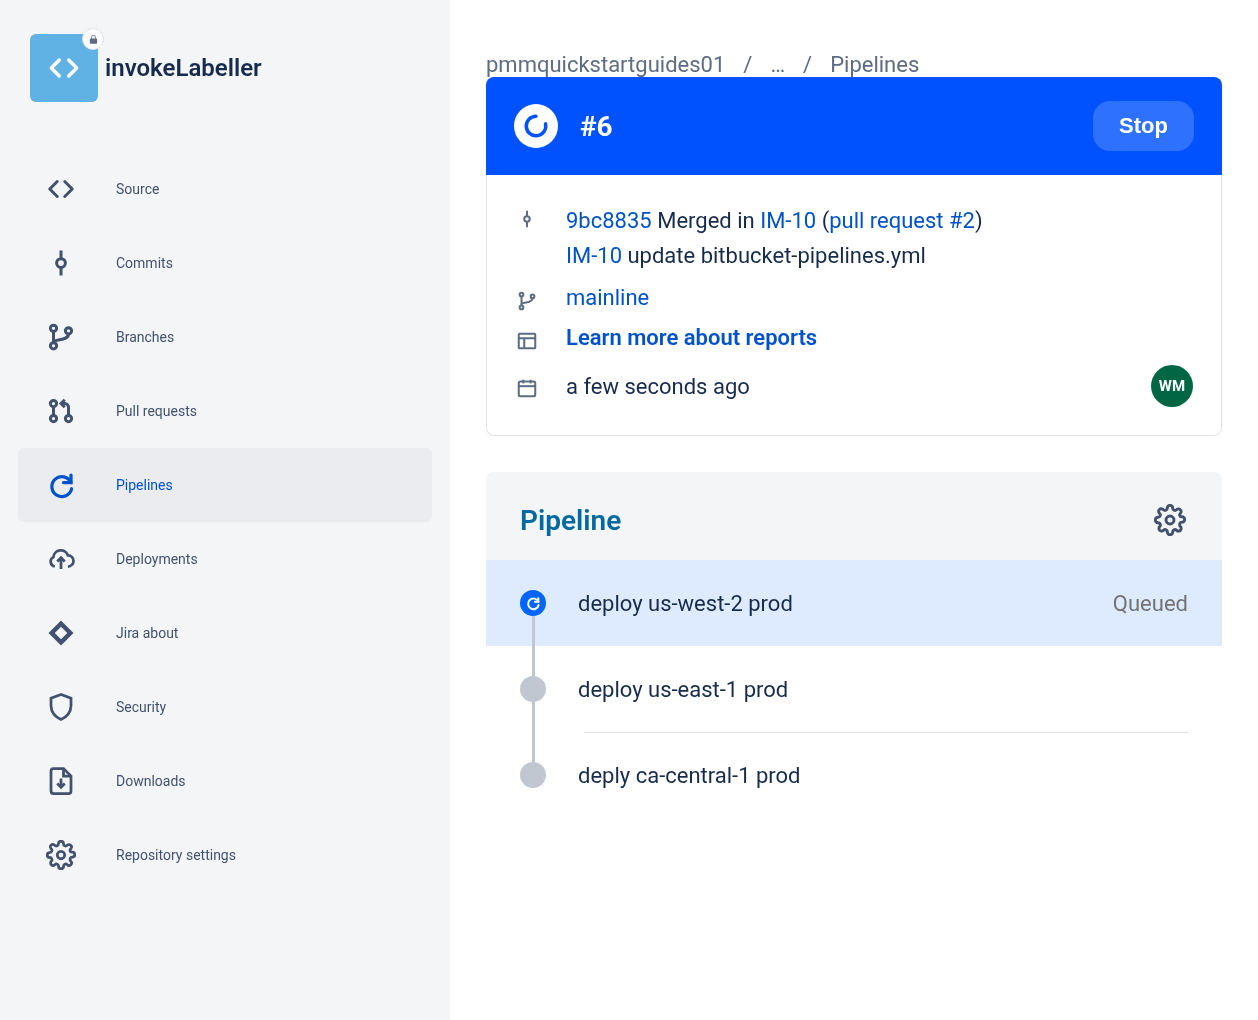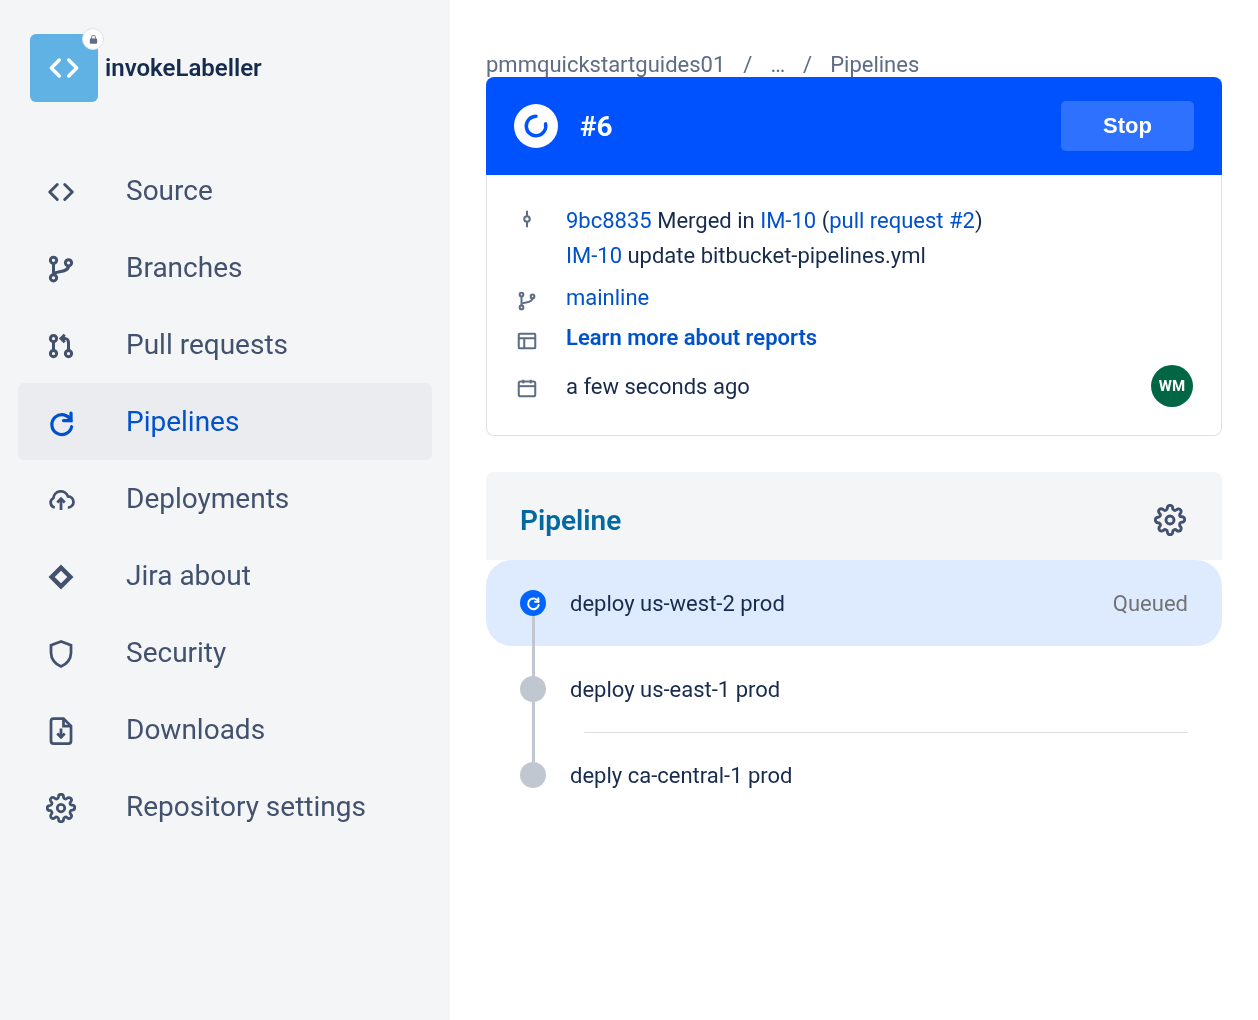--- a/index.html
+++ b/index.html
@@ -50,27 +50,27 @@
   }
   .lock-badge svg { width: 11px; height: 11px; }
   .repo-title {
     font-size: 24px;
     font-weight: 600;
     color: #172B4D;
   }
   .nav { margin-top: 24px; }
   .nav-item {
     display: flex;
-    align-items: flex-end;
-    gap: 50px;
+    align-items: center;
+    gap: 40px;
     padding: 22px 28px;
     border-radius: 6px;
     cursor: pointer;
     color: #42526E;
-    font-size: 28px;
+    font-size: 14px;
   }
   .nav-item.active {
     background: #EBECF0;
     color: #0052CC;
   }
   .nav-item.active .nav-icon { color: #0052CC; }
   .nav-icon {
     width: 30px;
     height: 30px;
     display: flex;
@@ -117,22 +117,22 @@
     color: #0052FF;
   }
   .run-header .status-icon svg { width: 26px; height: 26px; }
   .run-number { font-size: 28px; font-weight: 700; flex: 1; }
   .stop-btn {
     background: rgba(255,255,255,0.18);
     color: #fff;
     border: none;
     font-size: 22px;
     font-weight: 600;
-    padding: 12px 42px;
-    border-radius: 5px;
+    padding: 12px 26px;
+    border-radius: 17px;
     cursor: pointer;
   }
 
   .details-card {
     background: #fff;
     border: 1px solid #DFE1E6;
     border-top: none;
     border-radius: 0 0 8px 8px;
     padding: 22px 28px 22px 28px;
     margin-bottom: 36px;
@@ -189,25 +189,24 @@
     display:flex;align-items:center;justify-content:center;
     color: #42526E;
     cursor:pointer;
   }
   .gear-btn svg { width: 32px; height: 32px; }
 
   .step-list { background: #fff; border-radius: 0 0 8px 8px; }
   .step {
     display:flex;
     align-items:center;
-    gap: 24px;
+    gap: 32px;
     padding: 30px 34px;
     font-size: 22px;
     position: relative;
-    border-radius: 26px;
   }
   .step + .step::before {
     content:"";
     position:absolute;
     left:98px; right:34px; top:0;
     height:1px;
     background: transparent;
   }
   .step:nth-child(3)::before { background:#DFE1E6; }
   .step.selected { background: #DEEBFF; }
@@ -257,20 +256,30 @@
 
   <nav class="nav">
     <div class="nav-item">
       <span class="nav-icon">
           <svg viewBox="0 0 24 24" fill="none" stroke="currentColor" stroke-width="2.4" stroke-linecap="round" stroke-linejoin="round">
             <polyline points="9 6 3 12 9 18"></polyline>
             <polyline points="15 6 21 12 15 18"></polyline>
           </svg>
         </span>
       <span>Source</span>
+    </div>
+    <div class="nav-item">
+      <span class="nav-icon">
+          <svg viewBox="0 0 24 24" fill="none" stroke="currentColor" stroke-width="2.4">
+            <circle cx="12" cy="12" r="3.5"></circle>
+            <line x1="12" y1="2" x2="12" y2="8.5"></line>
+            <line x1="12" y1="15.5" x2="12" y2="22"></line>
+          </svg>
+        </span>
+      <span>Commits</span>
     </div>
     <div class="nav-item">
       <span class="nav-icon">
           <svg viewBox="0 0 24 24" fill="none" stroke="currentColor" stroke-width="2.4">
             <circle cx="6" cy="5" r="2.5"></circle>
             <circle cx="6" cy="19" r="2.5"></circle>
             <circle cx="18" cy="7" r="2.5"></circle>
             <path d="M6 7.5v9"></path>
             <path d="M18 9.5c0 5-8 4-12 6"></path>
           </svg>

